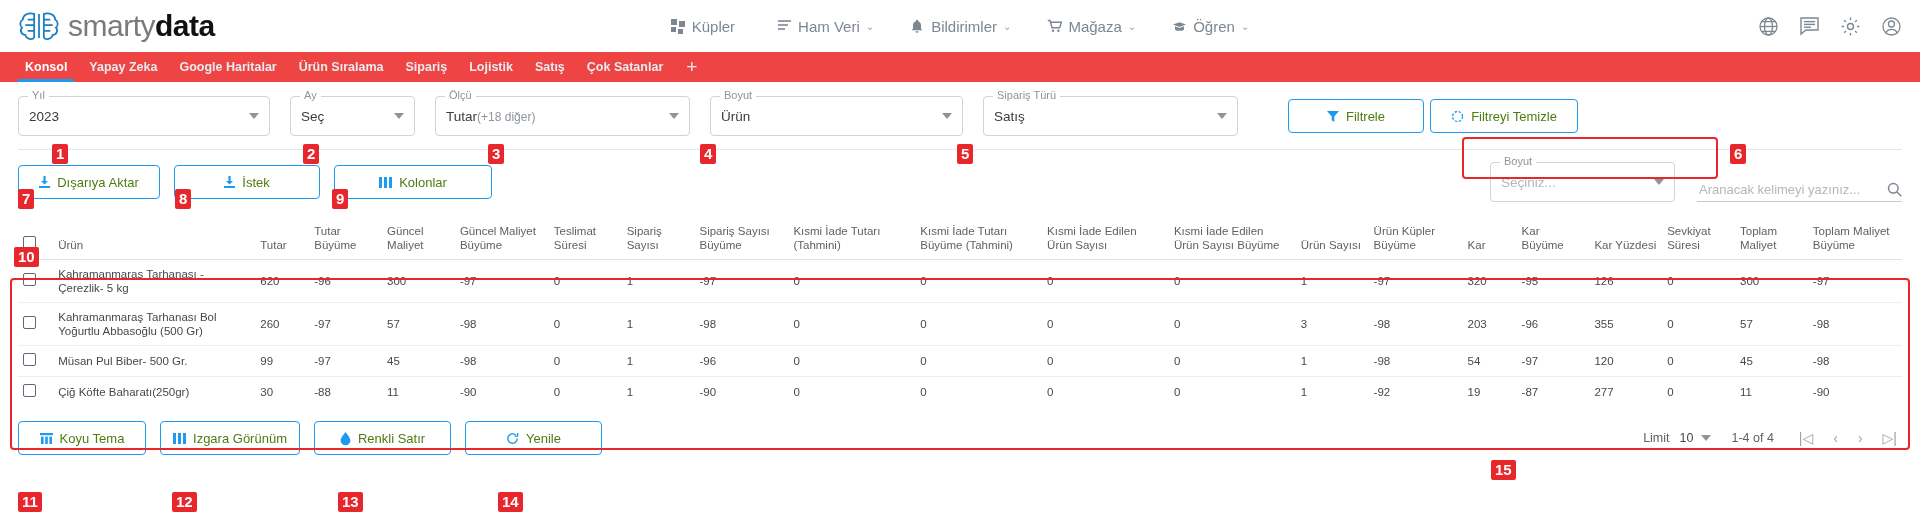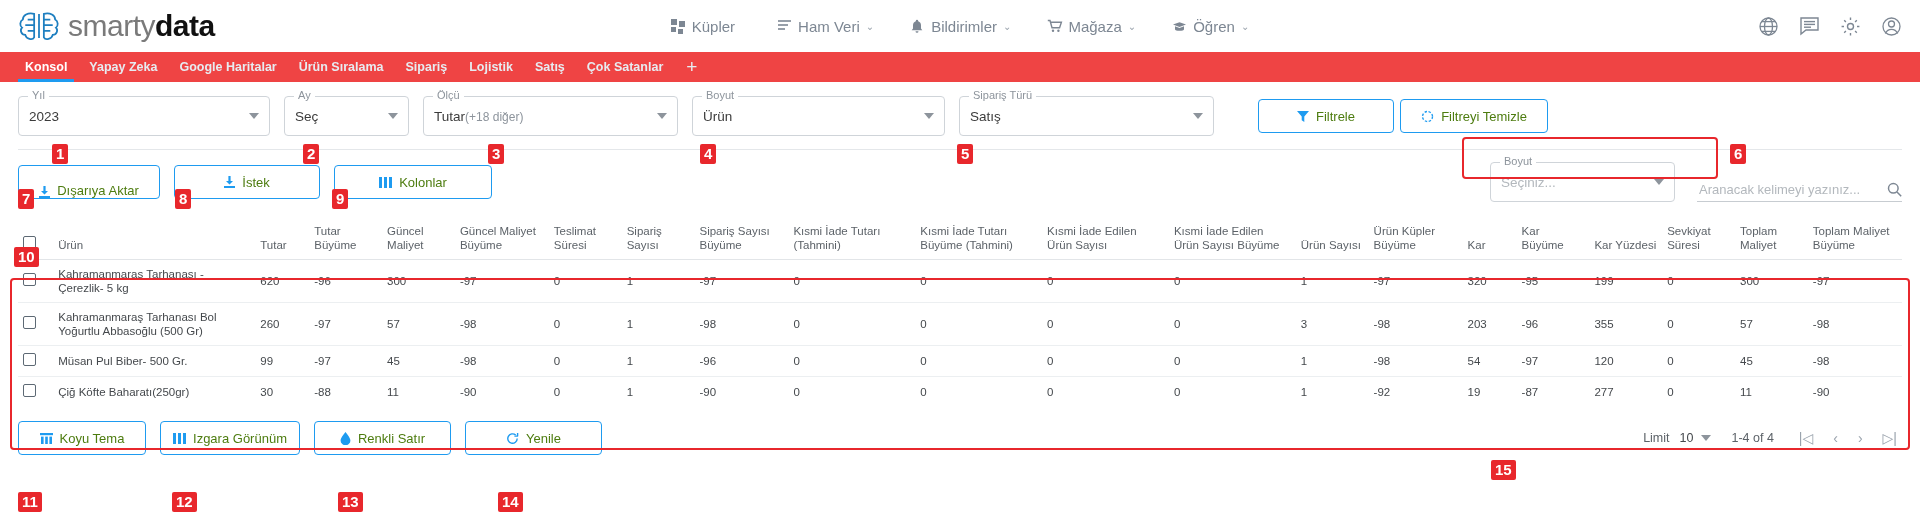--- a/index.html
+++ b/index.html
@@ -31,21 +31,21 @@
   .topicons span { cursor:pointer; display:inline-flex; }
 
   
   .tabstrip { height:30px; background:#ef4444; display:flex; align-items:stretch; padding-left:14px; }
   .tab { display:flex; align-items:center; padding:0 11px; color:#e7ecf1; font-size:12.5px; font-weight:700; cursor:pointer; position:relative; }
   .tab.active { color:#ffffff; }
   .tab.active::after { content:""; position:absolute; left:4px; right:4px; bottom:0; height:3px; background:#1e9bf0; }
   .tab.plus { font-size:19px; font-weight:400; padding:0 12px; }
 
   
-  .filters { display:flex; align-items:center; padding:14px 18px 0 18px; gap:14px; }
+  .filters { display:flex; align-items:center; padding:14px 18px 0 18px; gap:20px; }
   .ff { position:relative; height:40px; border:1px solid #cfd4d9; border-radius:4px; background:#fff; display:flex; align-items:center; padding:0 10px; }
   .ff > .lbl { position:absolute; top:-8px; left:9px; background:#fff; padding:0 4px; font-size:11px; color:#8d949c; }
   .ff .val { font-size:13.5px; color:#3b3b3b; white-space:nowrap; }
   .ff .val .sub { color:#8d949c; font-size:12px; }
   .ff .val.ph { color:#b3b8bd; }
   .ff .arrow { position:absolute; right:10px; top:50%; transform:translateY(-50%); width:0;height:0;
                border-left:5px solid transparent;border-right:5px solid transparent;border-top:6px solid #8d949c; }
   .f-yil { width:252px; } .f-ay { width:125px; } .f-olcu { width:255px; }
   .f-boyut { width:253px; } .f-siparis { width:255px; }
 
@@ -53,21 +53,21 @@
   .btn-o { height:34px; border:1px solid #1e9bf0; border-radius:4px; background:#fff; color:#4d7c0f;
            font-size:13px; display:flex; align-items:center; justify-content:center; gap:7px; cursor:pointer;
            font-family:"Liberation Sans", sans-serif; padding:0 14px; white-space:nowrap; }
   .btn-filtrele { width:136px; } .btn-temizle { width:148px; }
 
   
   .sep { height:1px; background:#e4e7ea; margin:13px 18px 0 18px; }
 
   
   .actionrow { display:flex; align-items:center; padding:12px 18px 0 18px; gap:14px; }
-  .btn-dis { width:142px;align-items:flex-end; } .btn-istek { width:146px; } .btn-kol { width:158px; }
+  .btn-dis { width:142px; } .btn-istek { width:146px; } .btn-kol { width:158px; }
 
   .right-tools { margin-left:auto; display:flex; align-items:flex-end; gap:22px; }
   .searchbox { display:flex; align-items:center; border-bottom:1px solid #c7ccd1; width:205px; padding-bottom:3px; }
   .searchbox input { border:none; outline:none; flex:1; font-size:13px; color:#3b3b3b; font-family:"Liberation Sans", sans-serif; background:transparent; }
   .searchbox input::placeholder { color:#b3b8bd; }
 
   
   .tablewrap { margin:16px 18px 0 18px; }
   table { border-collapse:collapse; width:100%; table-layout:fixed; }
   th { font-size:11.5px; font-weight:400; color:#5c6268; text-align:left; vertical-align:bottom;
@@ -358,21 +358,21 @@
           <td class="col-m">1</td>
           <td class="col-w">-97</td>
           <td class="col-xw">0</td>
           <td class="col-xw">0</td>
           <td class="col-xw">0</td>
           <td class="col-xw">0</td>
           <td class="col-m">1</td>
           <td class="col-w">-97</td>
           <td class="col-n">320</td>
           <td class="col-m">-95</td>
-          <td class="col-m">199</td>
+          <td class="col-m">126</td>
           <td class="col-m">0</td>
           <td class="col-m">300</td>
           <td class="col-w">-97</td>
         </tr>
         <tr>
           <td class="col-cb"><span class="cb"></span></td>
           <td class="col-urun">Kahramanmaraş Tarhanası Bol Yoğurtlu Abbasoğlu (500 Gr)</td>
           <td class="col-n">260</td>
           <td class="col-m">-97</td>
           <td class="col-m">57</td>

